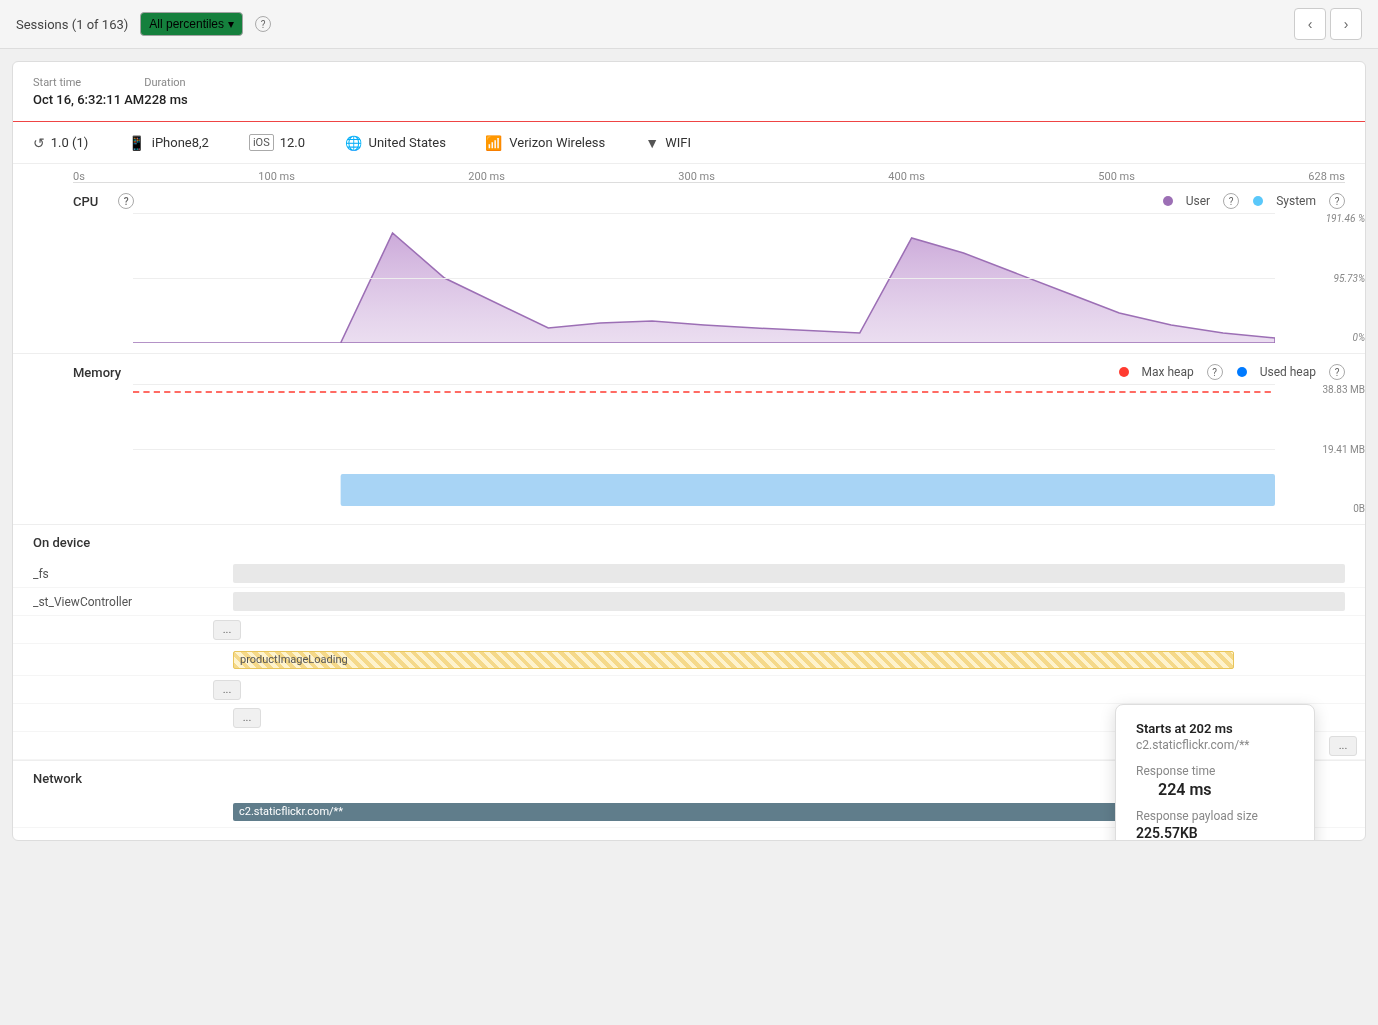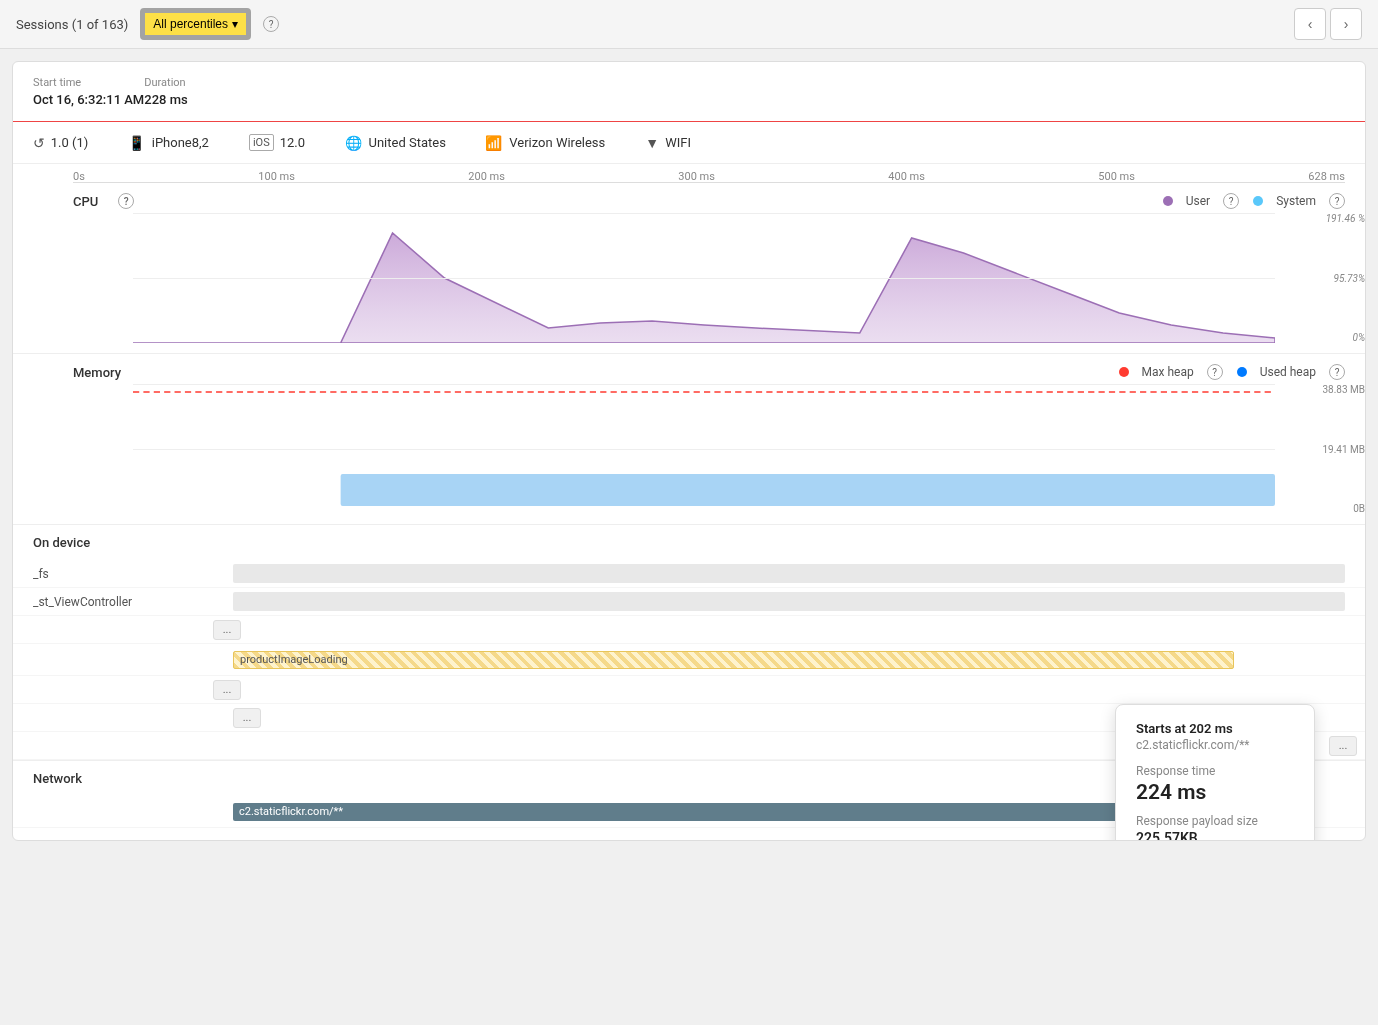--- a/index.html
+++ b/index.html
@@ -19,23 +19,23 @@
     }
     .sessions-label {
       font-size: 13px;
       color: #444;
     }
     .percentile-btn {
       display: flex;
       align-items: center;
       gap: 4px;
       padding: 4px 8px;
-      border: 5px solid #a3a3a3;
+      border: 1px solid #a3a3a3;
       border-radius: 4px;
-      background: #fde047;
+      background: #15803d;
       cursor: pointer;
       font-size: 12px;
     }
     .help-icon {
       width: 16px; height: 16px;
       border: 1px solid #aaa;
       border-radius: 50%;
       display: inline-flex;
       align-items: center;
       justify-content: center;
@@ -291,21 +291,22 @@
       font-size: 12px;
       color: #888;
       margin-bottom: 2px;
     }
     .tooltip-row-value {
       font-size: 14px;
       font-weight: 600;
       color: #222;
     }
     .tooltip-row-value.large {
-      font-size: 21px;
+      font-size: 16px;
+      margin-left: 22px;
     }
     .chart-wrapper {
       position: relative;
       padding: 0 70px 10px 60px;
     }
   </style>
 </head>
 <body>
 
 <div class="top-bar">

